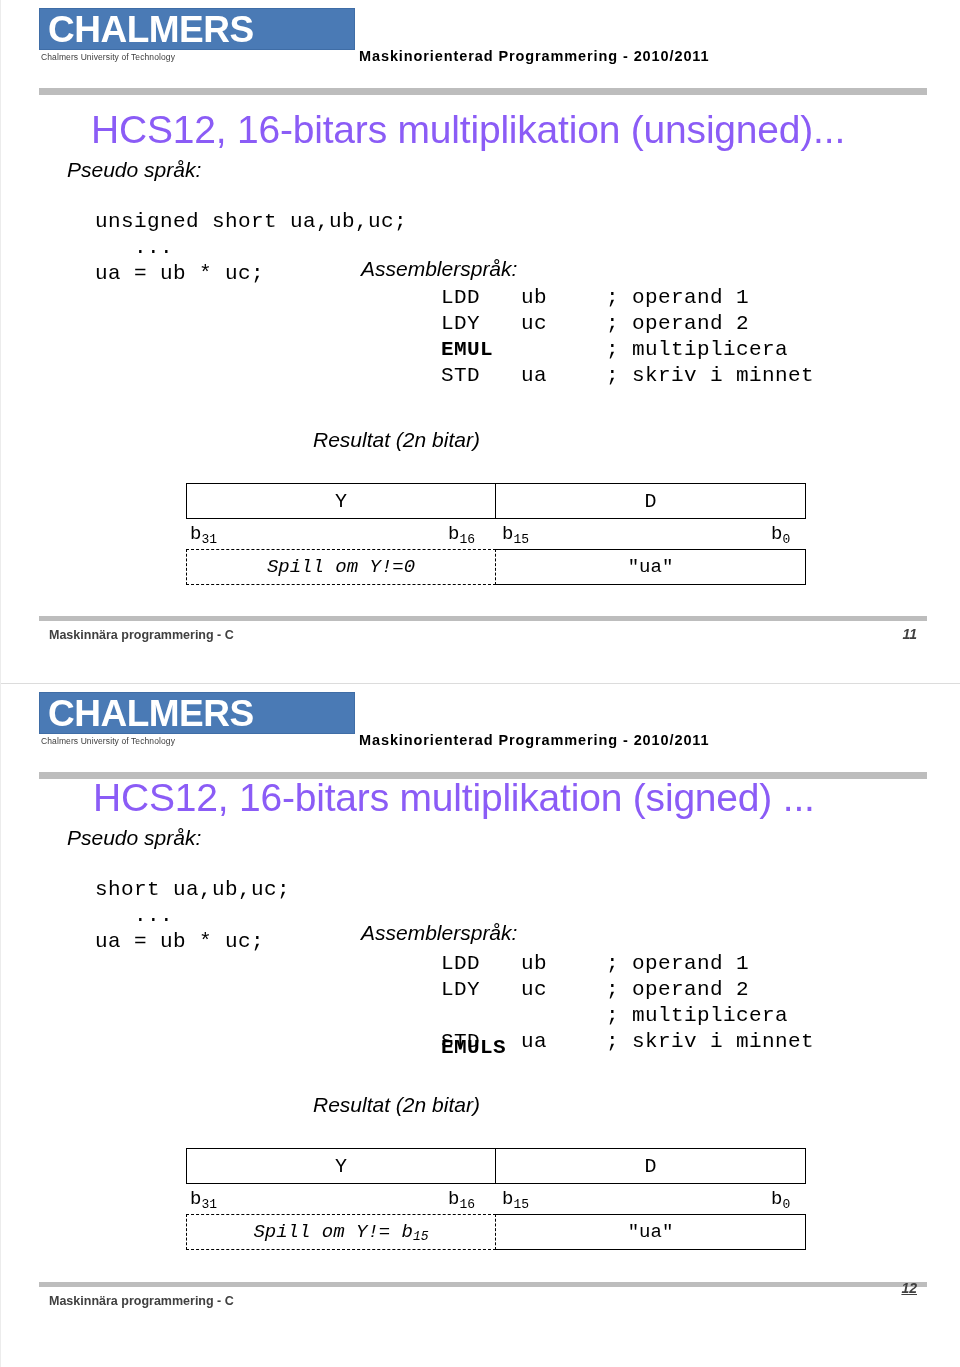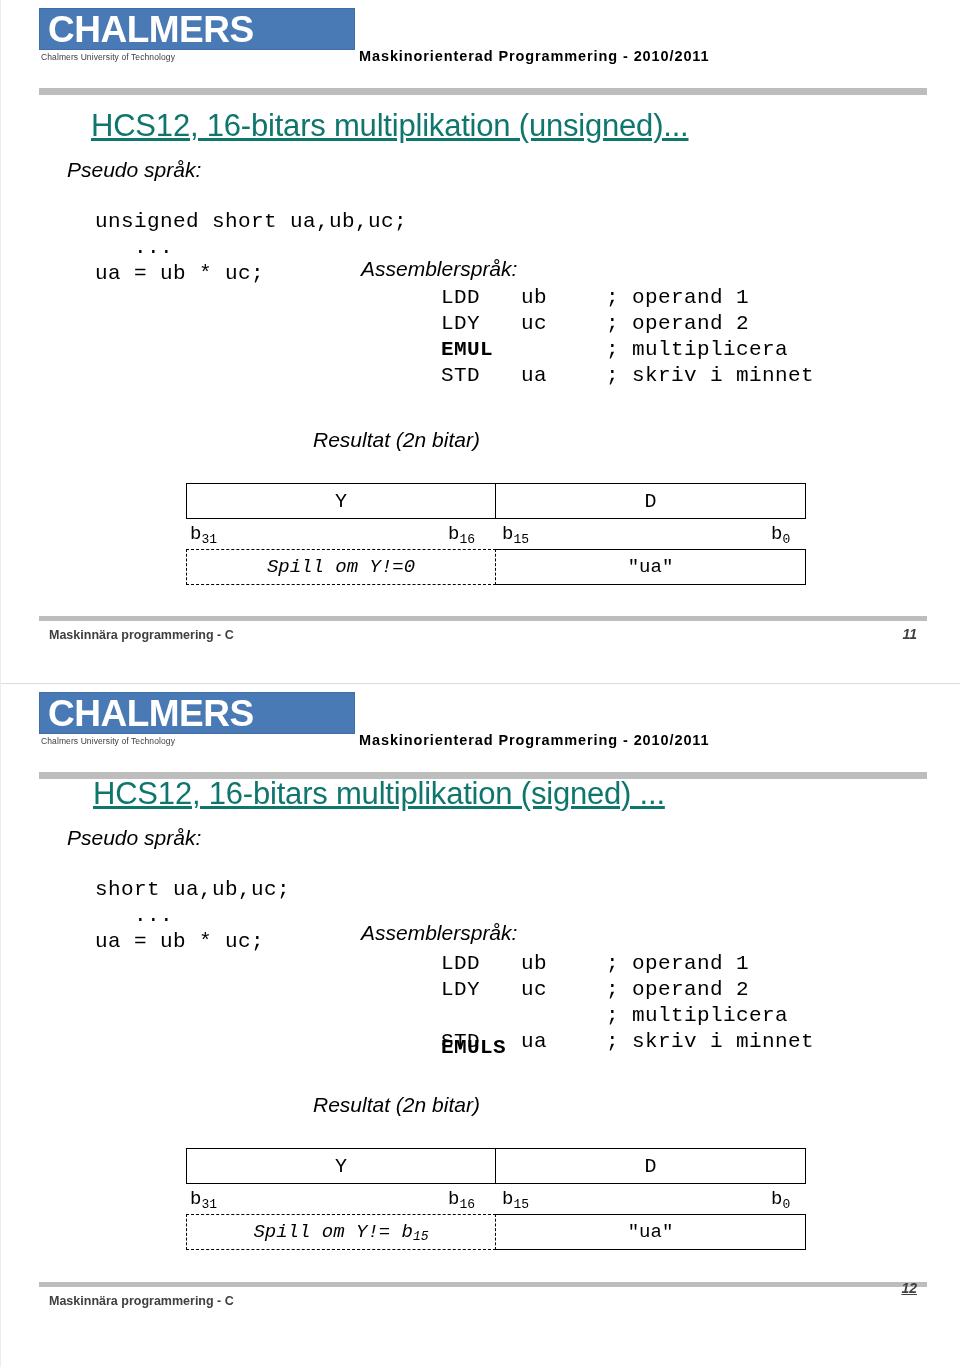--- a/index.html
+++ b/index.html
@@ -89,25 +89,24 @@
     top: 88px;
     width: 888px;
     height: 7px;
     background: #bdbdbd;
   }
 
   
   .slide-title {
     position: absolute;
     font-family: "Liberation Sans", sans-serif;
-    font-size: 31px;
-    color: #0f766e;
+    font-size: 39px;
+    color: #8b5cf6;
     white-space: nowrap;
     letter-spacing: -0.2px;
-    text-decoration: underline;
   }
 
   
   .abs { position: absolute; white-space: pre; }
   .lbl-italic {
     font-family: "Liberation Sans", sans-serif;
     font-style: italic;
     font-size: 21px;
     color: #000;
   }

